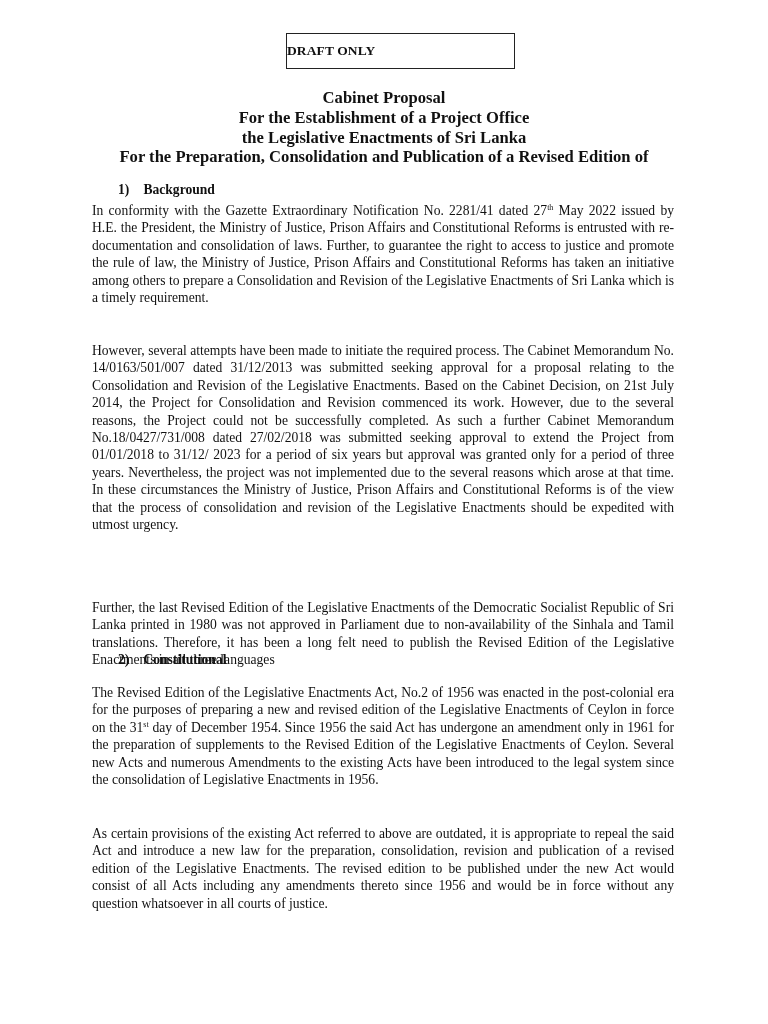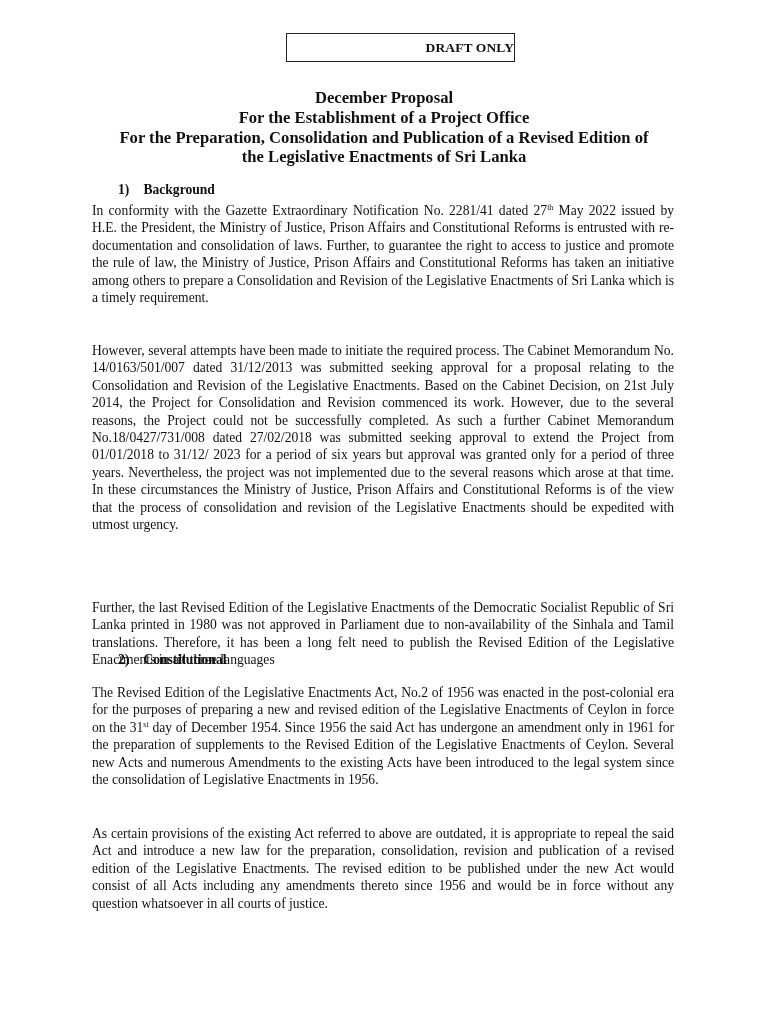--- a/index.html
+++ b/index.html
@@ -2,23 +2,23 @@
 <html><head>
 <meta charset="utf-8">
 <style>
   html, body { margin: 0; padding: 0; background: #ffffff; }
   body {
     width: 768px; height: 1024px; position: relative; overflow: hidden;
     font-family: "Liberation Serif", "DejaVu Serif", serif;
     color: #111111;
   }
   .draft-box {
-    position: absolute; left: 286px; top: 33px; width: 229px; height: 29px;
+    position: absolute; left: 286px; top: 33px; width: 229px; height: 36px;
     border: 1.3px solid #222; box-sizing: border-box;
-    display: flex; align-items: center; justify-content: flex-end;
+    display: flex; align-items: center; justify-content: flex-start;
     font-weight: bold; font-size: 13.5px; letter-spacing: 0.1px;
   }
   .title-block {
     position: absolute; left: 82px; top: 88px; width: 604px;
     text-align: center; font-weight: bold; font-size: 16.6px; line-height: 19.8px;
   }
   .title-block div { white-space: nowrap; }
   .heading {
     position: absolute; left: 118px; font-weight: bold; font-size: 13.6px;
     white-space: nowrap;
@@ -34,24 +34,24 @@
 </head>
 <body>
 
 <div>
 
   <div class="draft-box">
     <span>DRAFT ONLY</span>
   </div>
 
   <div class="title-block">
-    <div>December Proposal</div>
+    <div>Cabinet Proposal</div>
     <div>For the Establishment of a Project Office</div>
+    <div>the Legislative Enactments of Sri Lanka</div>
     <div>For the Preparation, Consolidation and Publication of a Revised Edition of</div>
-    <div>the Legislative Enactments of Sri Lanka</div>
   </div>
 
   <div class="heading" style="top:182px;">
     <span class="num">1)</span>
     <span>Background</span>
   </div>
 
   <p class="para" style="top:202px; margin:0;"><span>In conformity with the Gazette Extraordinary Notification No. 2281/41 dated 27</span><sup>th</sup><span> May 2022 issued by H.E. the President, the Ministry of Justice, Prison Affairs and Constitutional Reforms is entrusted with re-documentation and consolidation of laws. Further, to guarantee the right to access to justice and promote the rule of law, the Ministry of Justice, Prison Affairs and Constitutional Reforms has taken an initiative among others to prepare a Consolidation and Revision of the Legislative Enactments of Sri Lanka which is a timely requirement.</span></p>
 
   <p class="para" style="top:342px; margin:0;">However, several attempts have been made to initiate the required process. The Cabinet Memorandum No. 14/0163/501/007 dated 31/12/2013 was submitted seeking approval for a proposal relating to the Consolidation and Revision of the Legislative Enactments. Based on the Cabinet Decision, on 21st July 2014, the Project for Consolidation and Revision commenced its work. However, due to the several reasons, the Project could not be successfully completed. As such a further Cabinet  Memorandum No.18/0427/731/008 dated 27/02/2018 was submitted  seeking approval to extend the Project from 01/01/2018 to 31/12/ 2023 for a period of six years but approval was granted only for a period of three years. Nevertheless, the project was not implemented due to the several reasons which arose at that time. In these circumstances the Ministry of Justice, Prison Affairs and Constitutional Reforms is of the view that the process of consolidation and revision of the Legislative Enactments should be expedited with utmost urgency.</p>

